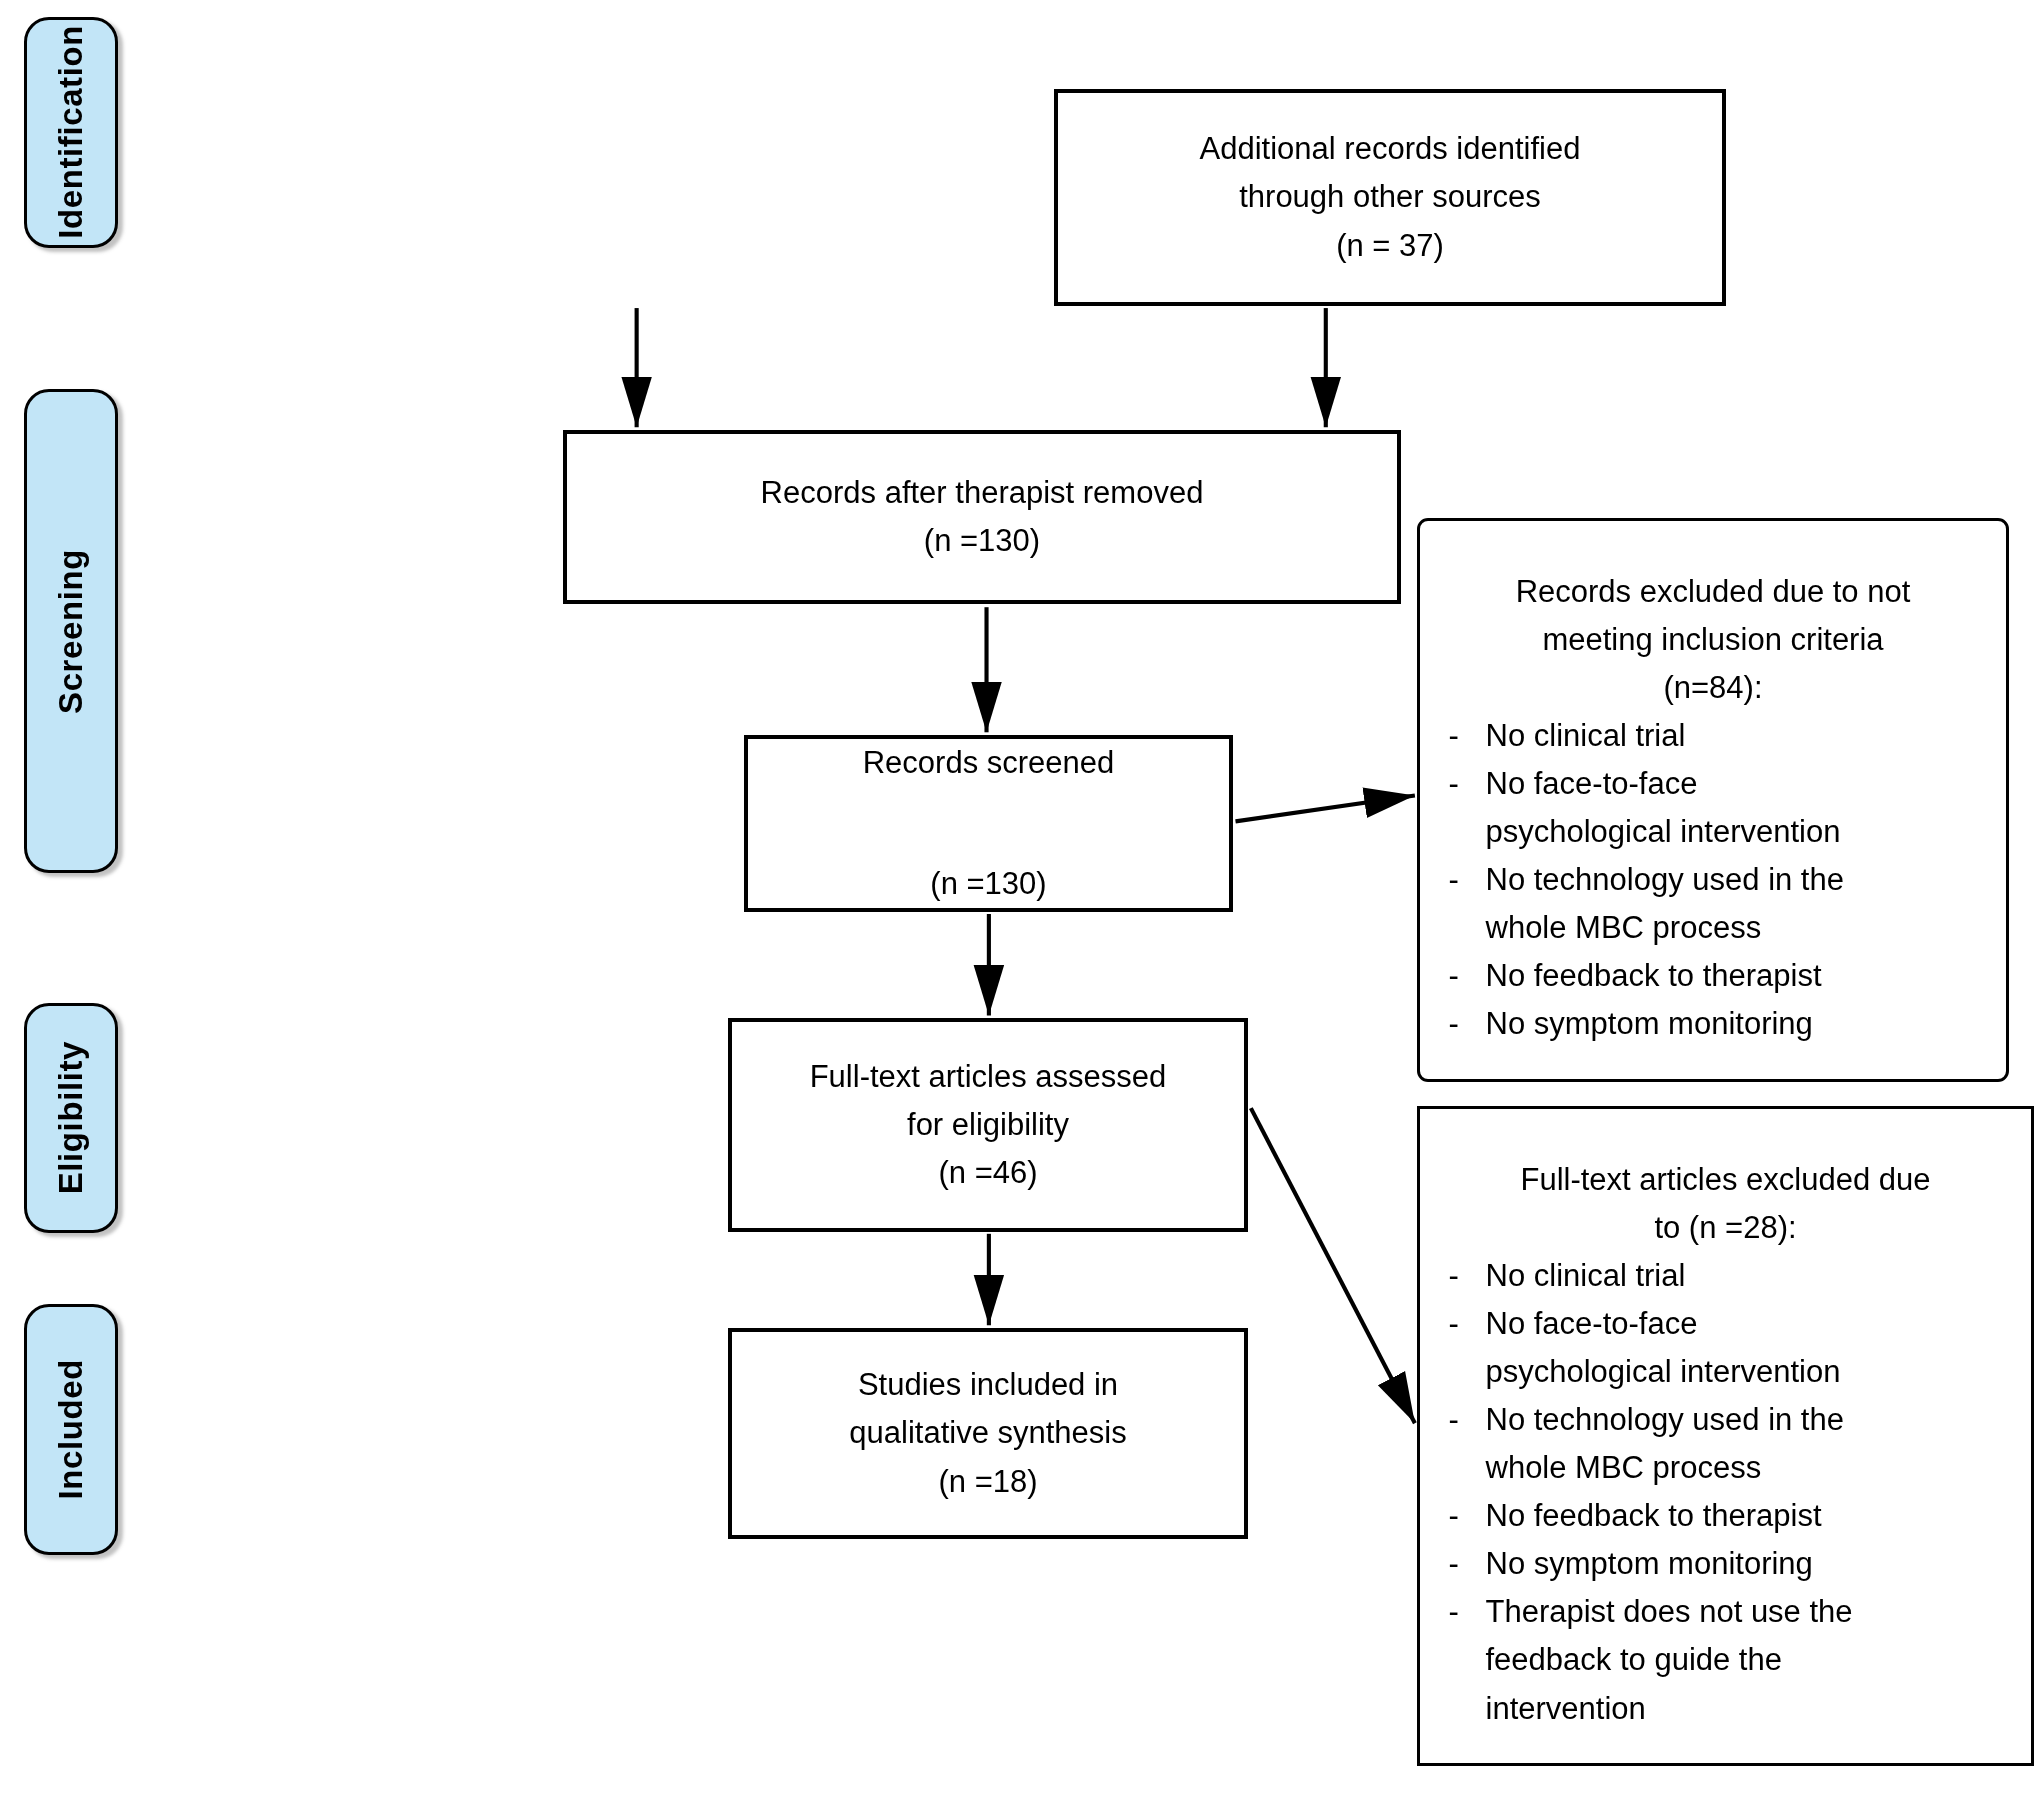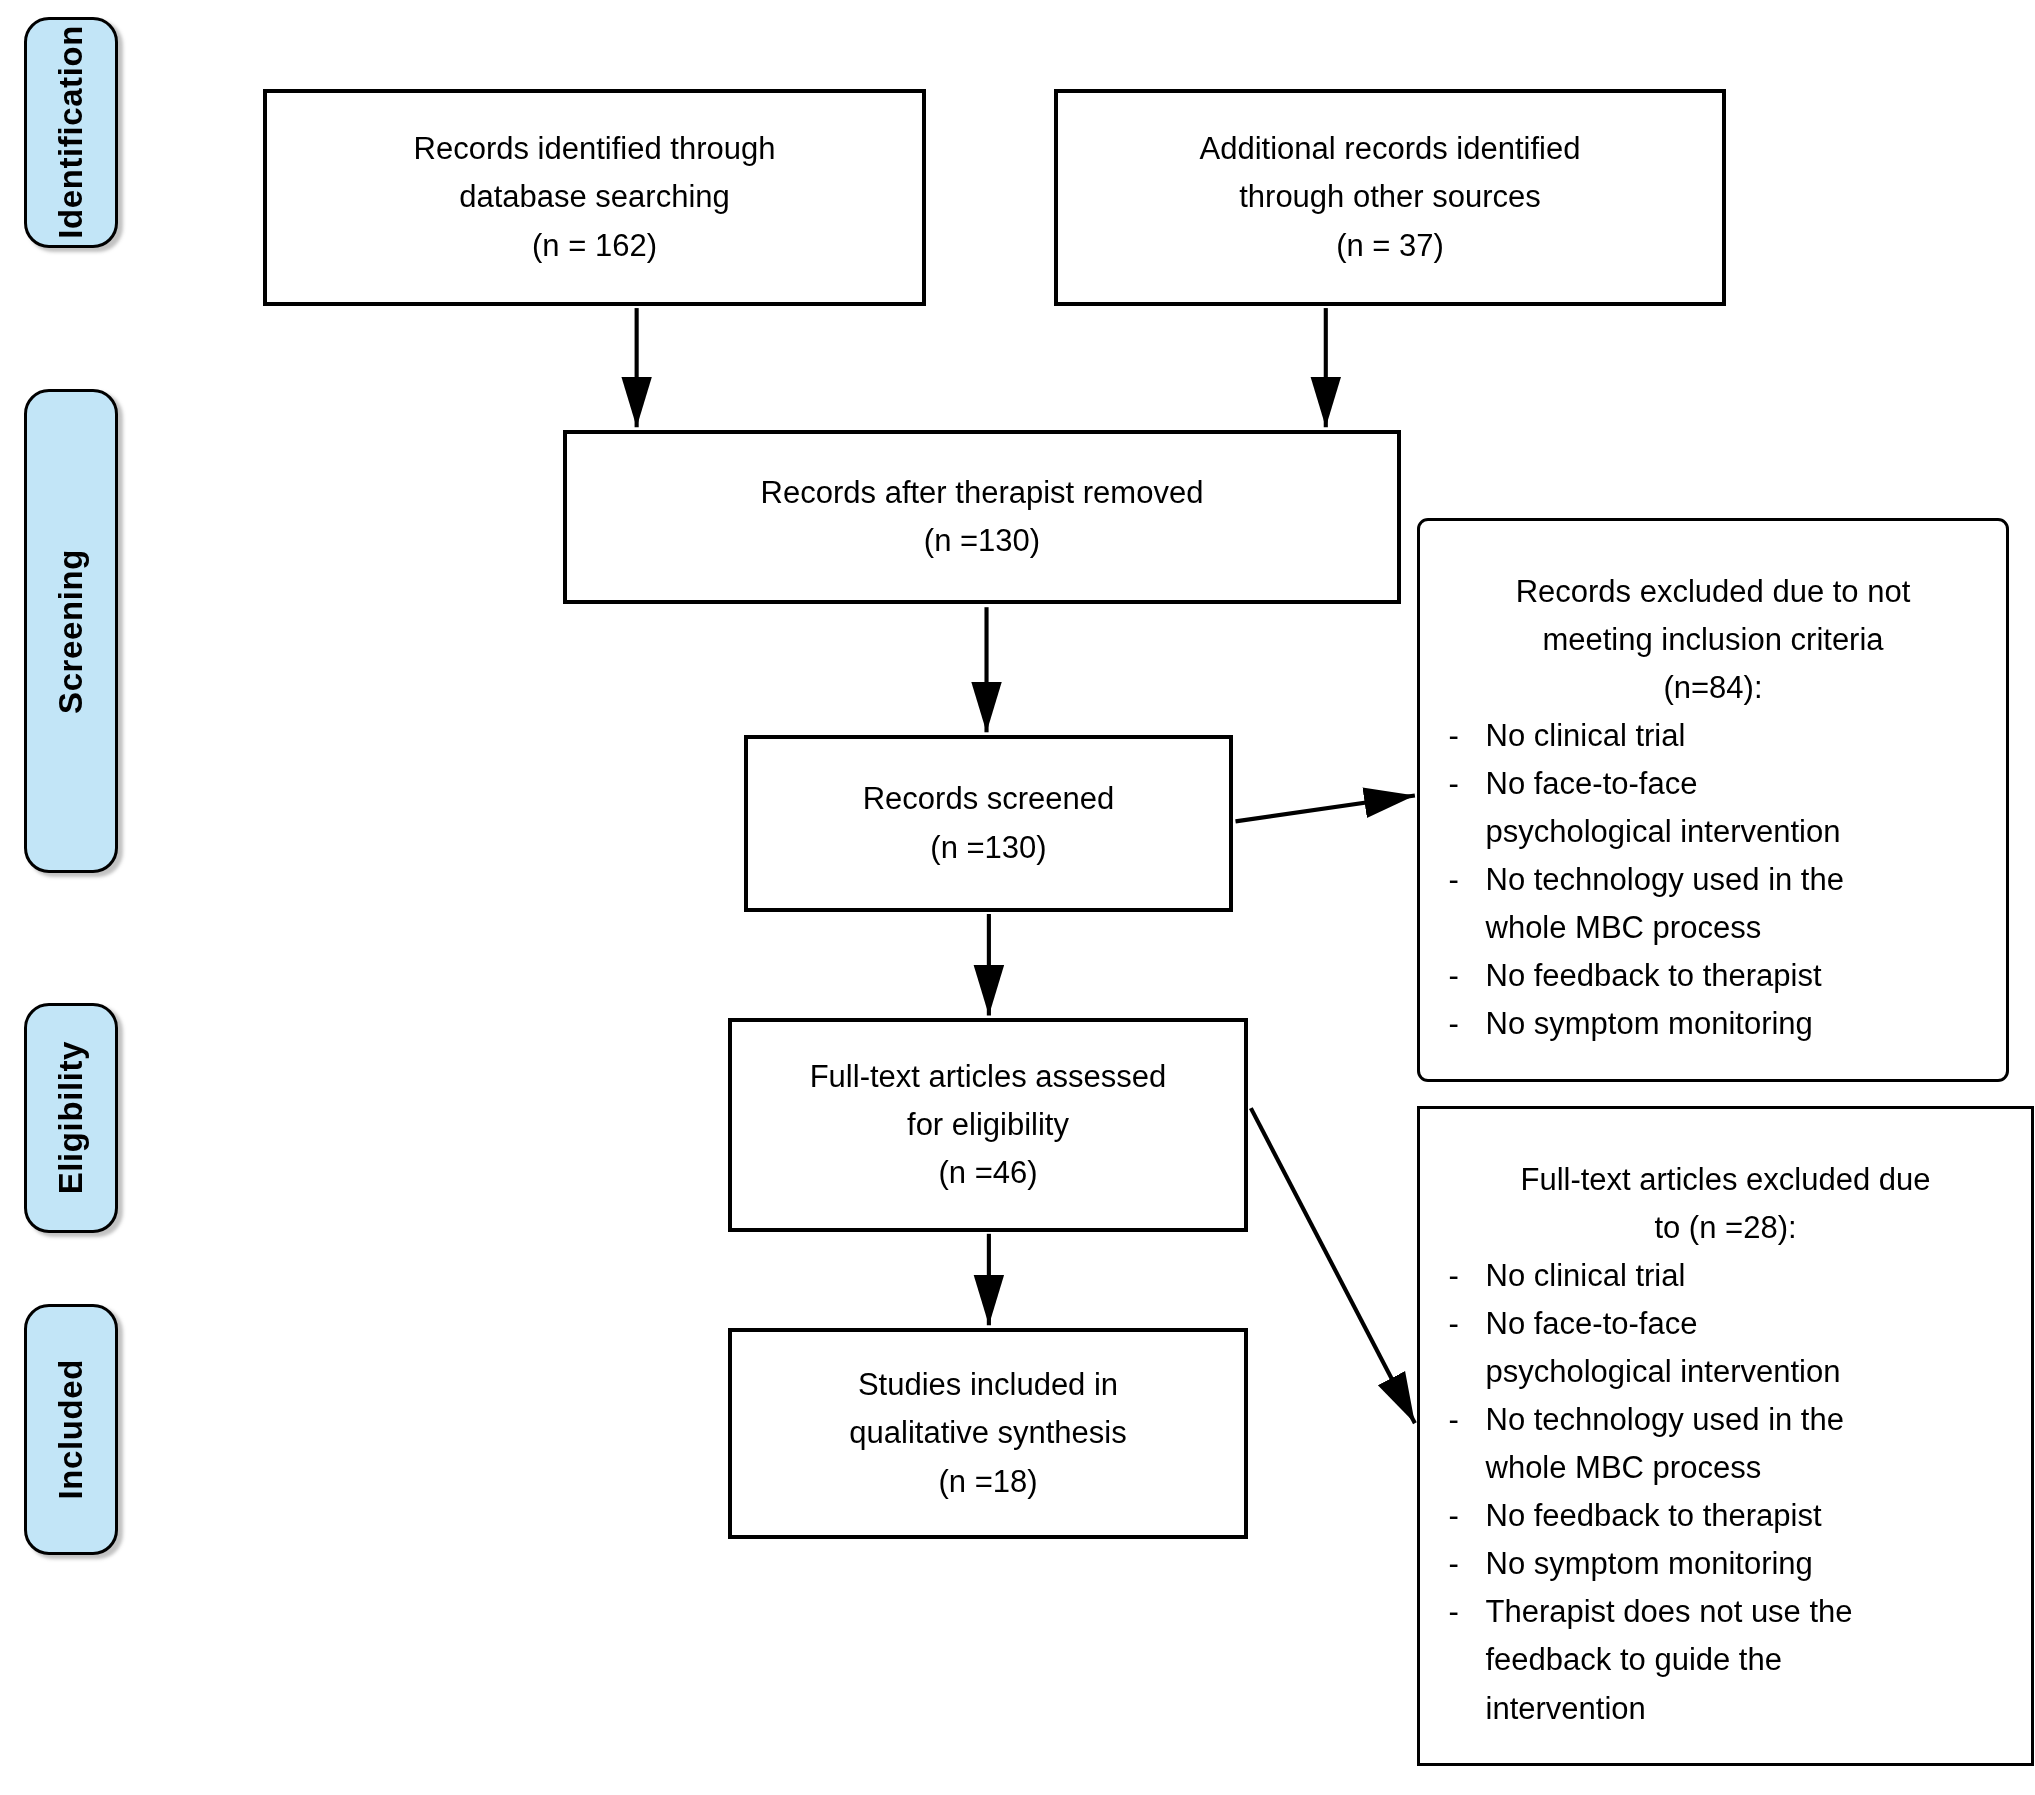--- a/index.html
+++ b/index.html
@@ -101,38 +101,33 @@
     </defs>
     <line x1="1079" y1="522" x2="1079" y2="724" stroke="#000" stroke-width="7" marker-end="url(#ah)"></line>
     <line x1="2247" y1="522" x2="2247" y2="724" stroke="#000" stroke-width="7" marker-end="url(#ah)"></line>
     <line x1="1672" y1="1029" x2="1672" y2="1241" stroke="#000" stroke-width="7" marker-end="url(#ah)"></line>
     <line x1="2094" y1="1392" x2="2398" y2="1348" stroke="#000" stroke-width="7" marker-end="url(#ah)"></line>
     <line x1="1676" y1="1549" x2="1676" y2="1721" stroke="#000" stroke-width="7" marker-end="url(#ah)"></line>
     <line x1="1676" y1="2091" x2="1676" y2="2246" stroke="#000" stroke-width="7" marker-end="url(#ah)"></line>
     <line x1="2120" y1="1878" x2="2398" y2="2412" stroke="#000" stroke-width="7" marker-end="url(#ah)"></line>
   </svg>
 
-  <div class="fbox" style="left:263px;top:89px;width:663px;height:217px;">
-    <span class="line">Records identified through</span>
-    <span class="line">database searching</span>
-    <span class="line">(n = 162)</span>
-  </div>
 
   <div class="fbox" style="left:1034px;top:89px;width:672px;height:217px;margin-left:20px;">
     <span class="line">Additional records identified</span>
     <span class="line">through other sources</span>
     <span class="line">(n = 37)</span>
   </div>
 
   <div class="fbox" style="left:563px;top:430px;width:838px;height:174px;">
     <span class="line">Records after therapist removed</span>
     <span class="line">(n =130)</span>
   </div>
 
-  <div class="fbox" style="left:744px;top:735px;width:489px;height:177px;">
+  <div class="fbox" style="left:744px;top:735px;width:489px;height:177px;justify-content:space-between;">
     <span class="line">Records screened</span>
     <span class="line">(n =130)</span>
   </div>
 
   <div class="fbox thin" style="left:728px;top:1018px;width:520px;height:214px;">
     <span class="line">Full-text articles assessed</span>
     <span class="line">for eligibility</span>
     <span class="line">(n =46)</span>
   </div>
 

